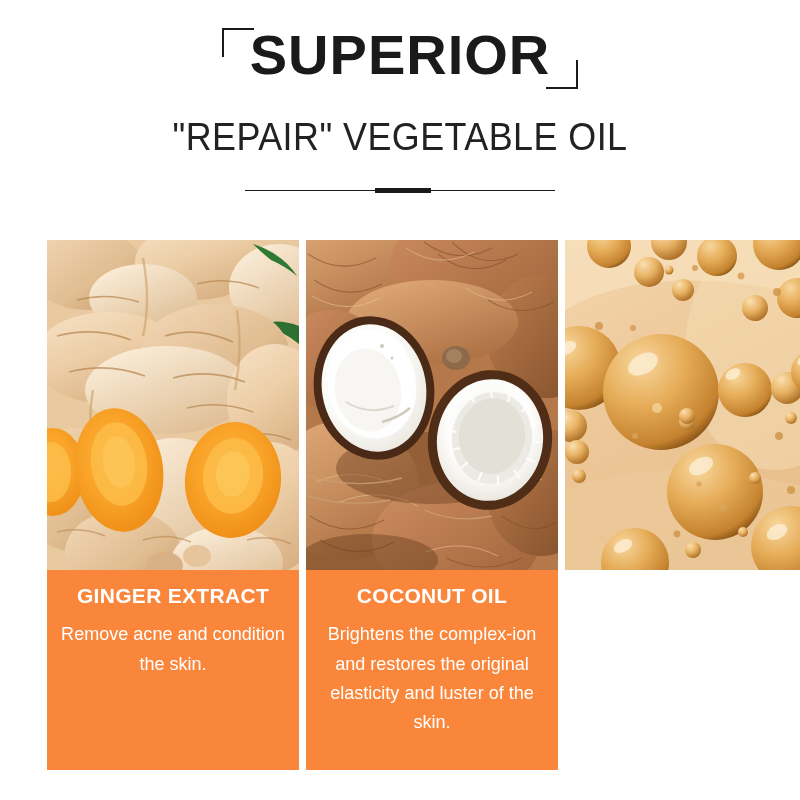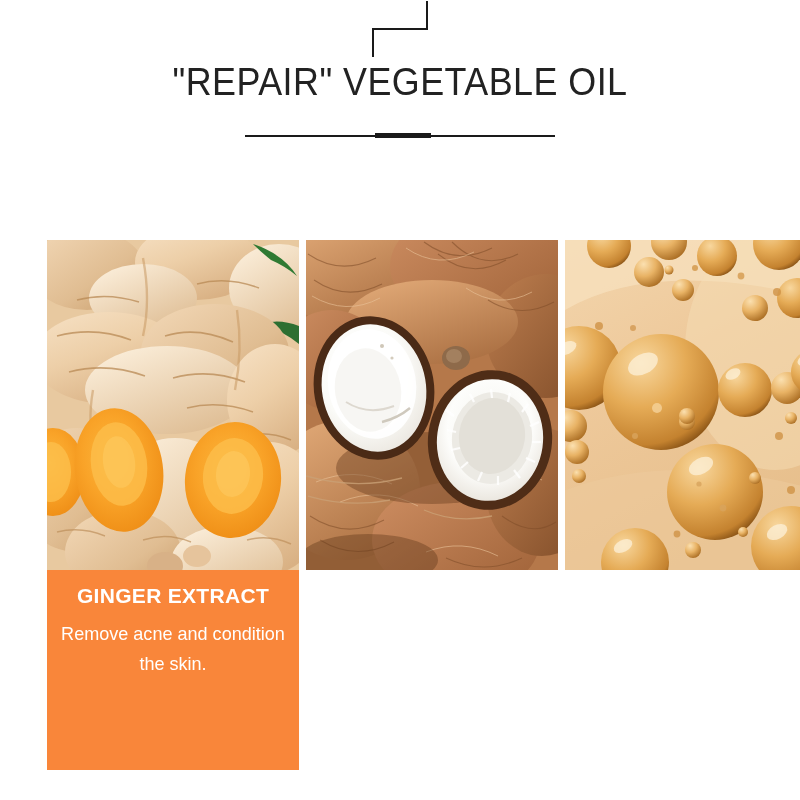--- a/index.html
+++ b/index.html
@@ -141,20 +141,21 @@
   .photo-svg { display: block; width: 100%; height: 100%; }
 </style>
 </head>
 <body>
 
 <div class="header">
 
   <div class="title-wrap">
     <span class="bracket bracket-tl"></span>
     <span class="bracket bracket-br"></span>
+    <h1 class="main-title">SUPERIOR</h1>
   </div>
 
   <div class="subtitle">"REPAIR" VEGETABLE OIL</div>
 
   <div class="divider">
     <span class="divider-line"></span>
     <span class="divider-thick"></span>
   </div>
 
 </div>
@@ -353,20 +354,24 @@
         <ellipse cx="150" cy="118" rx="14" ry="12" fill="#8e6a4a"></ellipse>
         <ellipse cx="148" cy="116" rx="8" ry="7" fill="#a98664" opacity="0.8"></ellipse>
 
         <g stroke="#caa176" stroke-width="1.3" fill="none" opacity="0.8">
           <path d="M0 236 Q50 250 96 238"></path>
           <path d="M2 256 Q44 268 84 260"></path>
           <path d="M118 270 Q150 284 186 276"></path>
         </g>
       </svg>
     </div>
+    <div class="panel-caption">
+      <div class="caption-title">COCONUT OIL</div>
+      <div class="caption-body">Brightens the complex-ion and restores the original elasticity and luster of the skin.</div>
+    </div>
   </div>
 
   <div class="panel">
     <div class="panel-photo">
       <svg class="photo-svg" viewBox="0 0 252 330" preserveAspectRatio="xMidYMid slice">
         <defs>
           <linearGradient id="oBg" x1="0" y1="0" x2="0.4" y2="1">
             <stop offset="0%" stop-color="#f3d6ad"></stop>
             <stop offset="45%" stop-color="#eec99b"></stop>
             <stop offset="100%" stop-color="#e7bf8c"></stop>

